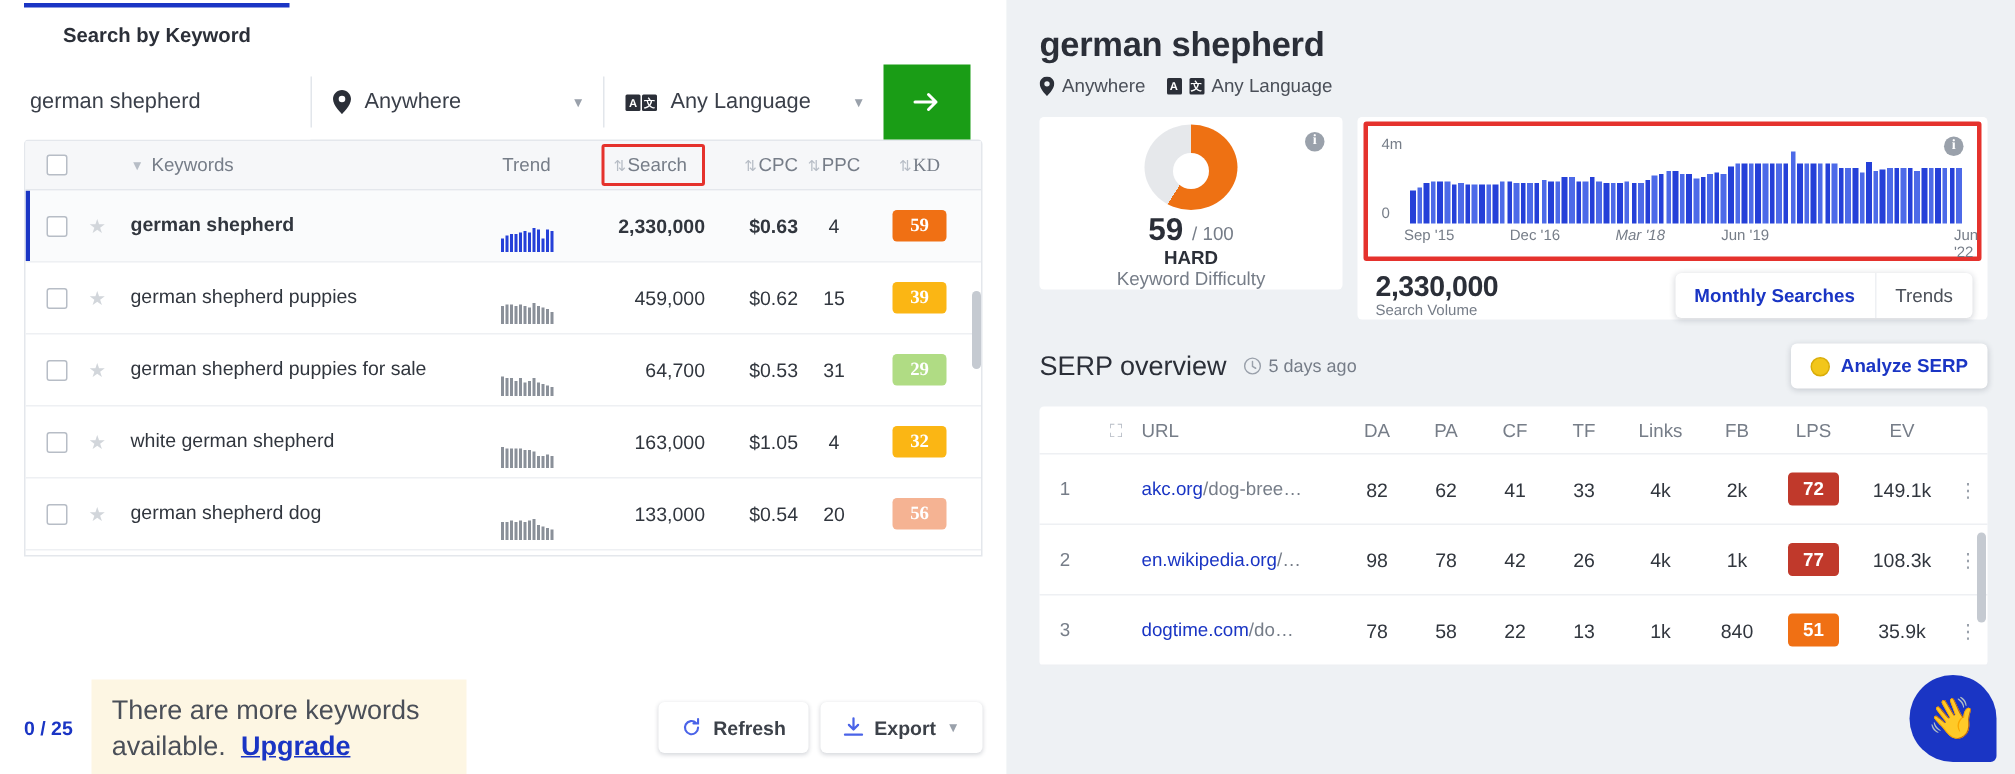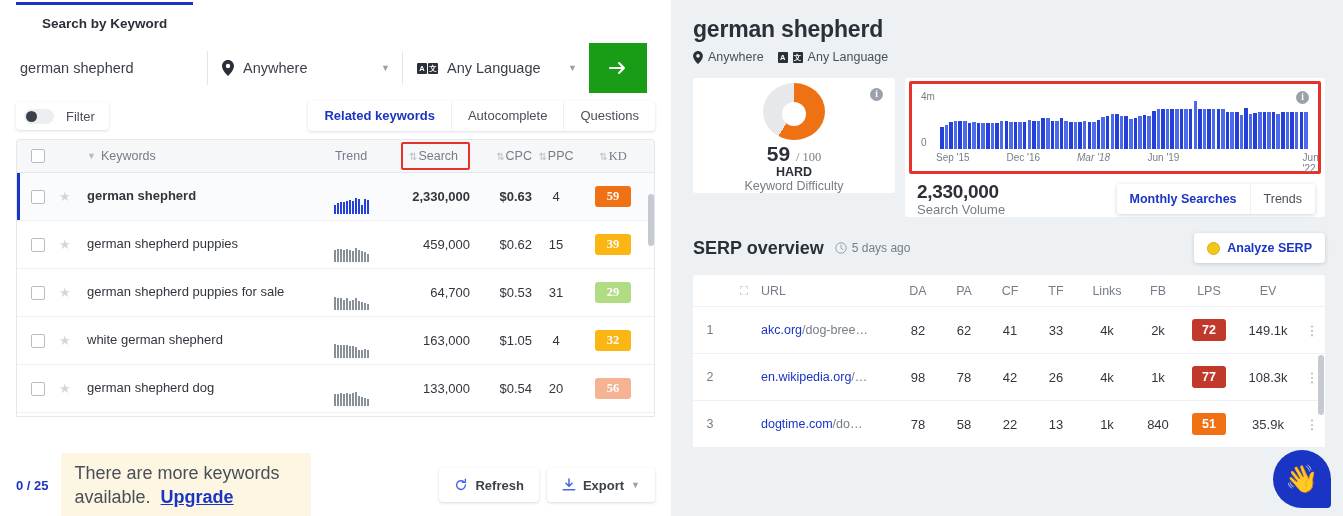--- a/index.html
+++ b/index.html
@@ -126,49 +126,49 @@
   .r-meta { display: flex; align-items: center; gap: 14px; margin-top: 7px; font-size: 12.5px; color: #4a4f58; }
   .r-meta span { display: flex; align-items: center; gap: 5px; }
 
   .cards { display: flex; gap: 10px; margin-top: 14px; }
   .kd-card { width: 202px; height: 115px; background: #fff; border-radius: 3px; position: relative;
              display: flex; flex-direction: column; align-items: center; padding-top: 5px; }
   .donut { width: 62px; height: 62px; position: relative; }
   .donut .hole { position: absolute; left: 19px; top: 19px; width: 24px; height: 24px;
                  background: #fff; border-radius: 50%; }
   .kd-num { margin-top: 2px; font-size: 21px; font-weight: bold; color: #2b2f38; }
-  .kd-num small { font-size: 12.5px; font-weight: normal; color: #767d88; font-family: Liberation Serif, serif; }
+  .kd-num small { font-size: 12.5px; font-weight: normal; color: #767d88; }
   .kd-hard { font-size: 12.5px; font-weight: bold; color: #2b2f38; margin-top: -1px; }
   .kd-lbl { font-size: 12.5px; color: #767d88; }
 
   .sv-card { flex: 1; background: #fff; border-radius: 3px; position: relative; padding: 0; }
   .chartbox { margin: 3px 4px 0 4px; height: 93px; border: 3px solid #e5322d; border-radius: 2px;
               position: relative; padding: 7px 9px 0 9px; }
   .ylab { position: absolute; font-size: 10px; color: #767d88; left: 9px; }
   .bars { position: absolute; left: 28px; right: 10px; bottom: 22px; top: 8px;
           display: flex; align-items: flex-end; gap: 1.1px; }
   .bars b { flex: 1; display: block; background: #2540d8; }
   .bars b.lt { background: #4d6ae8; }
   .axis { position: absolute; left: 24px; right: 6px; bottom: 5px; height: 14px; font-size: 10px; color: #767d88; }
   .axis span { position: absolute; }
   .sv-bot { display: flex; align-items: center; padding: 7px 10px 0 12px; }
   .sv-num { font-size: 19px; font-weight: bold; color: #2b2f38; letter-spacing: -.3px; }
-  .sv-lbl { font-size: 13px; color: #767d88; margin-top: -1px; }
+  .sv-lbl { font-size: 10px; color: #767d88; margin-top: -1px; }
   .mseg { margin-left: auto; display: flex; background: #fff; border-radius: 4px;
           box-shadow: 0 1px 4px rgba(30,40,60,.2); height: 30px; overflow: hidden; }
   .mseg div { padding: 0 13px; line-height: 30px; font-size: 12.5px; color: #4a4f58; cursor: pointer; }
   .mseg div.on { color: #1a35c4; font-weight: bold; }
   .mseg div + div { border-left: 1px solid #eef0f3; }
 
   .info { position: absolute; width: 13px; height: 13px; border-radius: 50%; background: #9aa1ab;
           color: #fff; font-size: 9.5px; font-weight: bold; text-align: center; line-height: 13px;
           font-family: "Liberation Serif", serif; cursor: pointer; }
 
   .serp-head { display: flex; align-items: center; margin-top: 16px; }
-  .serp-title { font-size: 18px; font-weight: bold; color: #2b2f38; text-align: right; }
+  .serp-title { font-size: 18px; font-weight: normal; color: #2b2f38; text-align: right; }
   .serp-ago { display: flex; align-items: center; gap: 5px; font-size: 12px; color: #767d88; margin-left: 11px; }
   .an-btn { margin-left: auto; display: flex; align-items: center; gap: 7px; height: 30px;
             padding: 0 13px; background: #fff; border-radius: 4px; box-shadow: 0 1px 4px rgba(30,40,60,.2);
             font-size: 12.5px; font-weight: bold; color: #1a35c4; cursor: pointer; }
   .coin { width: 13px; height: 13px; border-radius: 50%; background: #f2c61a; border: 1px solid #d9ad0a; }
 
   .serp-tbl { margin-top: 12px; background: #fff; border-radius: 3px; }
   .s-head { display: flex; align-items: center; height: 32px; font-size: 12.5px; color: #767d88;
             border-bottom: 1px solid #eef0f3; }
   .s-row { display: flex; align-items: center; height: 47px; font-size: 13px; color: #31363e;
@@ -222,31 +222,20 @@
         <span>Any Language</span>
         <span class="sb-caret">▼</span>
       </div>
       <button class="go-btn">
         <svg viewBox="0 0 20 20">
           <path d="M2 10h14M11 5l5 5-5 5" stroke="#fff" stroke-width="2" fill="none" stroke-linecap="round" stroke-linejoin="round"></path>
         </svg>
       </button>
     </div>
 
-    <div class="ctl-row">
-      <div class="filter-box">
-        <span class="toggle"></span>
-        <span class="filter-lbl">Filter</span>
-      </div>
-      <div class="seg">
-        <div class="on">Related keywords</div>
-        <div>Autocomplete</div>
-        <div>Questions</div>
-      </div>
-    </div>
 
     <div class="tbl-wrap">
       <div class="thead">
         <div class="cb">
           <span class="cbox"></span>
         </div>
         <div class="c-star"></div>
         <div class="c-kw">
           <span style="color:#b7bdc6;font-size:9px">▼</span>
           <span>Keywords</span>

